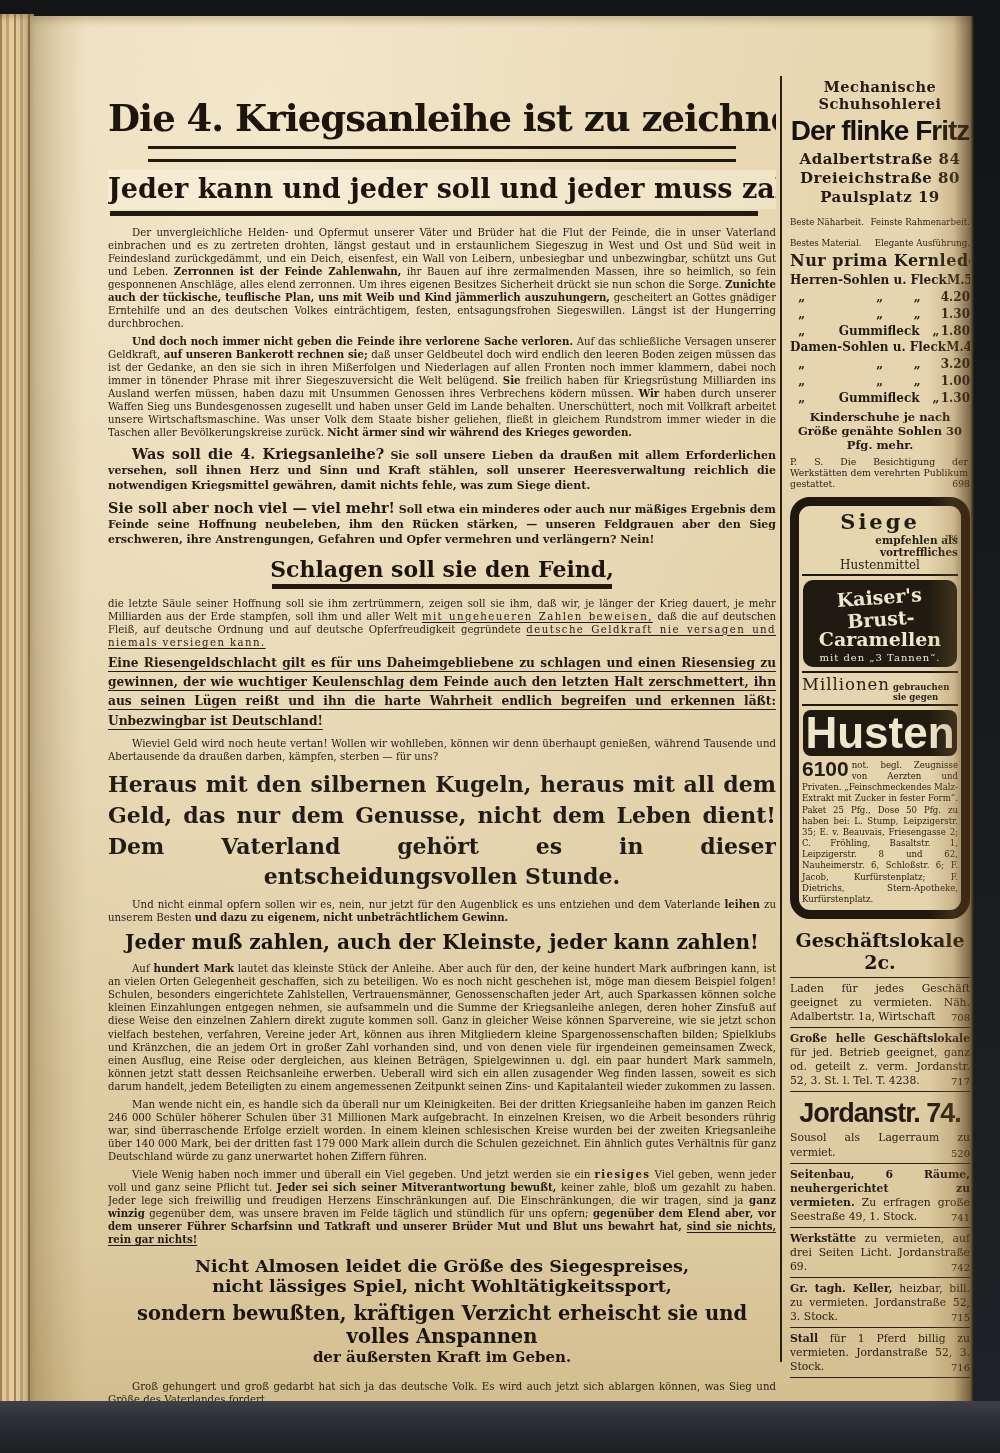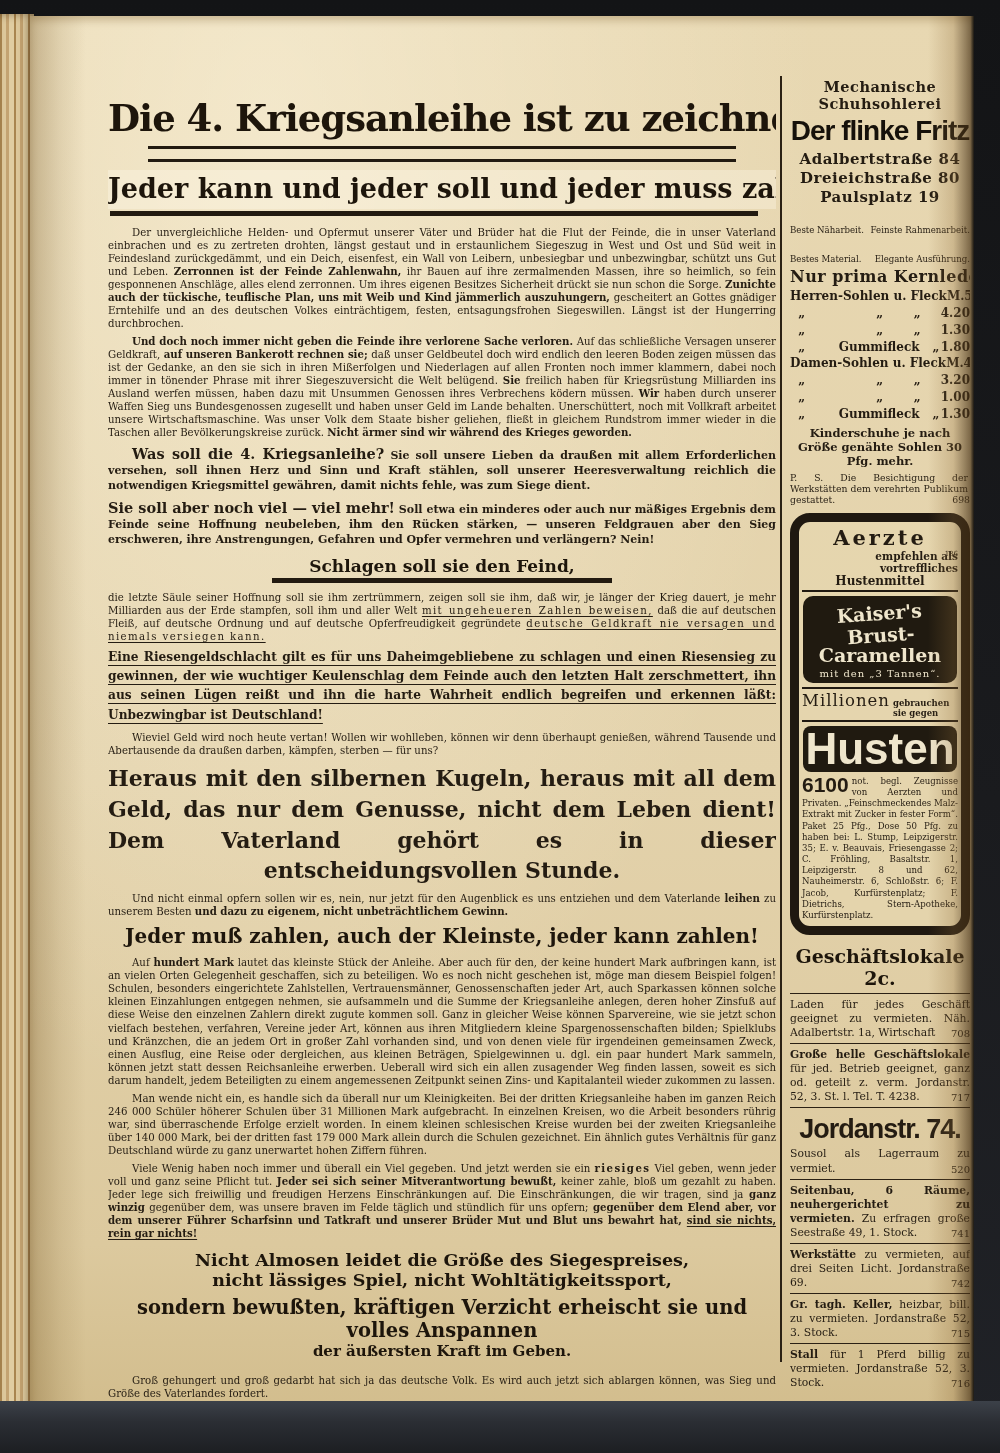--- a/index.html
+++ b/index.html
@@ -36,57 +36,57 @@
     color:#1d150b;background:rgba(255,250,235,.35);padding:3px 0 5px 0;}
   .rule-thick{height:4.5px;background:#221a10;width:97%;margin:2px 0 10px 2px;}
   .p{font-size:10.2px;line-height:1.28;text-align:justify;text-indent:24px;margin:0 0 5px 0;}
   .p.noind{text-indent:0;}
   .b{font-weight:bold;}
   .u{text-decoration:underline;text-underline-offset:2px;}
   .sp{letter-spacing:1.4px;}
   .ld{font-weight:bold;font-size:14.5px;}
   .p.lead-para{font-weight:bold;font-size:11px;line-height:1.34;}
   .h-center{font-weight:bold;text-align:center;color:#1d150b;}
-  .h-schlagen{font-size:17px;margin:8px 0 2px 0;}
+  .h-schlagen{font-size:22px;margin:8px 0 2px 0;}
   .bar-center{height:5px;background:#221a10;width:340px;margin:0 auto 8px auto;}
   .block-u{font-weight:bold;font-size:12.2px;line-height:1.58;text-align:justify;
     text-decoration:underline;text-underline-offset:3.5px;margin:2px 0 6px 0;}
   .h-heraus{font-weight:bold;font-size:22px;line-height:1.4;text-align:justify;
     text-align-last:center;margin:6px 0;}
   .h-jeder{font-size:20px;margin:6px 0 8px 0;}
   .h-n1{font-size:17.5px;margin-top:10px;}
   .h-n2{font-size:17.5px;}
   .h-s1{font-size:19.5px;margin-top:6px;}
   .h-s2{font-size:15px;margin-bottom:14px;}
 
   
   .sidecol{font-size:10.5px;}
   .shoe{text-align:center;}
   .shoe-kicker{font-weight:bold;font-size:14.5px;letter-spacing:.5px;}
   .shoe-title-row{display:flex;align-items:center;justify-content:center;gap:4px;margin:2px 0;}
   .blackblock{width:13px;height:34px;background:#16110a;}
   .shoe-title{font-family:"Liberation Sans",sans-serif;font-weight:bold;font-size:28px;
     letter-spacing:-1px;color:#16110a;white-space:nowrap;}
   .shoe-addr{font-weight:bold;font-size:15px;line-height:1.25;letter-spacing:.5px;}
-  .shoe-quality{display:flex;justify-content:space-between;font-size:8.6px;text-align:left;margin-top:19px;}
+  .shoe-quality{display:flex;justify-content:space-between;font-size:8.6px;text-align:left;margin-top:11px;}
   .shoe-leather{font-weight:bold;font-size:16px;letter-spacing:.5px;margin:3px 0 2px 0;white-space:nowrap;}
   .pricerow{display:flex;justify-content:space-between;font-weight:bold;font-size:12px;line-height:1.4;}
   .pr-a{white-space:pre;text-align:left;}
   .pr-b{width:22px;text-align:right;}
   .pr-c{width:34px;text-align:right;}
   .shoe-kinder{font-weight:bold;font-size:11.5px;line-height:1.25;margin-top:3px;}
   .shoe-ps{font-size:9.3px;text-align:justify;margin-top:3px;position:relative;padding-right:2px;}
   .shoe-ps .num{position:absolute;right:0;bottom:0;}
 
   .husten{border:9px solid #1f1810;border-radius:20px;margin-top:8px;padding:3px 3px 5px 3px;
     background:rgba(230,215,175,.6);}
   .husten-aerzte{font-weight:bold;font-size:21px;text-align:center;letter-spacing:3px;}
   .husten-l1{font-weight:bold;font-size:10.5px;text-align:right;position:relative;}
   .husten-l1 .tiny{position:absolute;right:0;top:0;font-size:7px;font-weight:normal;}
-  .husten-l2{font-weight:bold;font-size:12px;text-align:center;border-bottom:2px solid #1f1810;padding-bottom:2px;}
+  .husten-l2{font-weight:normal;font-size:12px;text-align:center;border-bottom:2px solid #1f1810;padding-bottom:2px;}
   .husten-brand{background:#201a10;color:#efe6cc;border-radius:10px;margin:4px 1px;padding:6px 2px 4px 2px;text-align:center;}
   .husten-brand .b1{font-size:19px;font-weight:bold;transform:rotate(-4deg);display:block;}
   .husten-brand .b2{font-size:19px;font-weight:bold;display:block;margin-top:-2px;}
   .husten-brand .b3{font-size:10px;display:block;margin-top:2px;letter-spacing:1px;}
   .husten-millions{display:flex;align-items:baseline;gap:3px;justify-content:center;border-top:2px solid #1f1810;border-bottom:2px solid #1f1810;padding:2px 0;}
   .husten-millions .mm{font-weight:normal;font-size:16.5px;letter-spacing:1px;}
   .husten-millions .mr{font-size:8.5px;font-weight:bold;}
   .husten-product{background:#201a10;color:#efe6cc;border-radius:8px;margin:4px 1px;text-align:center;
      font-weight:bold;font-size:44px;line-height:1.05;font-family:"Liberation Sans",sans-serif;}
   .husten-testi{font-size:8.6px;line-height:1.3;text-align:justify;margin-top:2px;}
@@ -209,21 +209,21 @@
             <span class="pr-c">1.30</span>
           </div>
         <div class="shoe-kinder">Kinderschuhe je nach Größe genähte Sohlen 30 Pfg. mehr.</div>
         <div class="shoe-ps">
           <span>P. S.  Die Besichtigung der Werkstätten dem verehrten Publikum gestattet.</span>
           <span class="num">698</span>
         </div>
       </div>
 
       <div class="husten">
-        <div class="husten-aerzte">Aerzte</div>
+        <div class="husten-aerzte">Siege</div>
         <div class="husten-l1">
           <span>empfehlen als vortreffliches</span>
           <span class="tiny">186</span>
         </div>
         <div class="husten-l2">Hustenmittel</div>
         <div class="husten-brand">
           <span class="b1">Kaiser's Brust-</span>
           <span class="b2">Caramellen</span>
           <span class="b3">mit den „3 Tannen“.</span>
         </div>

